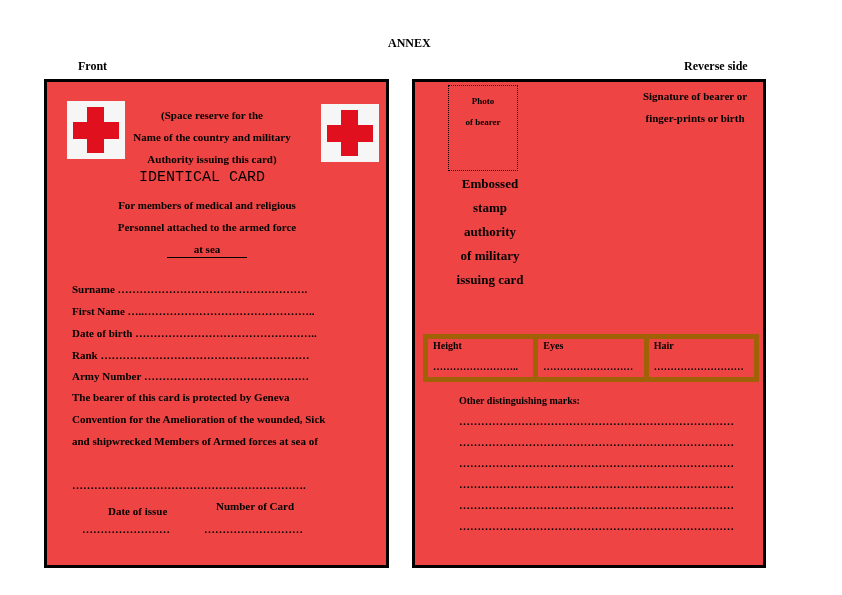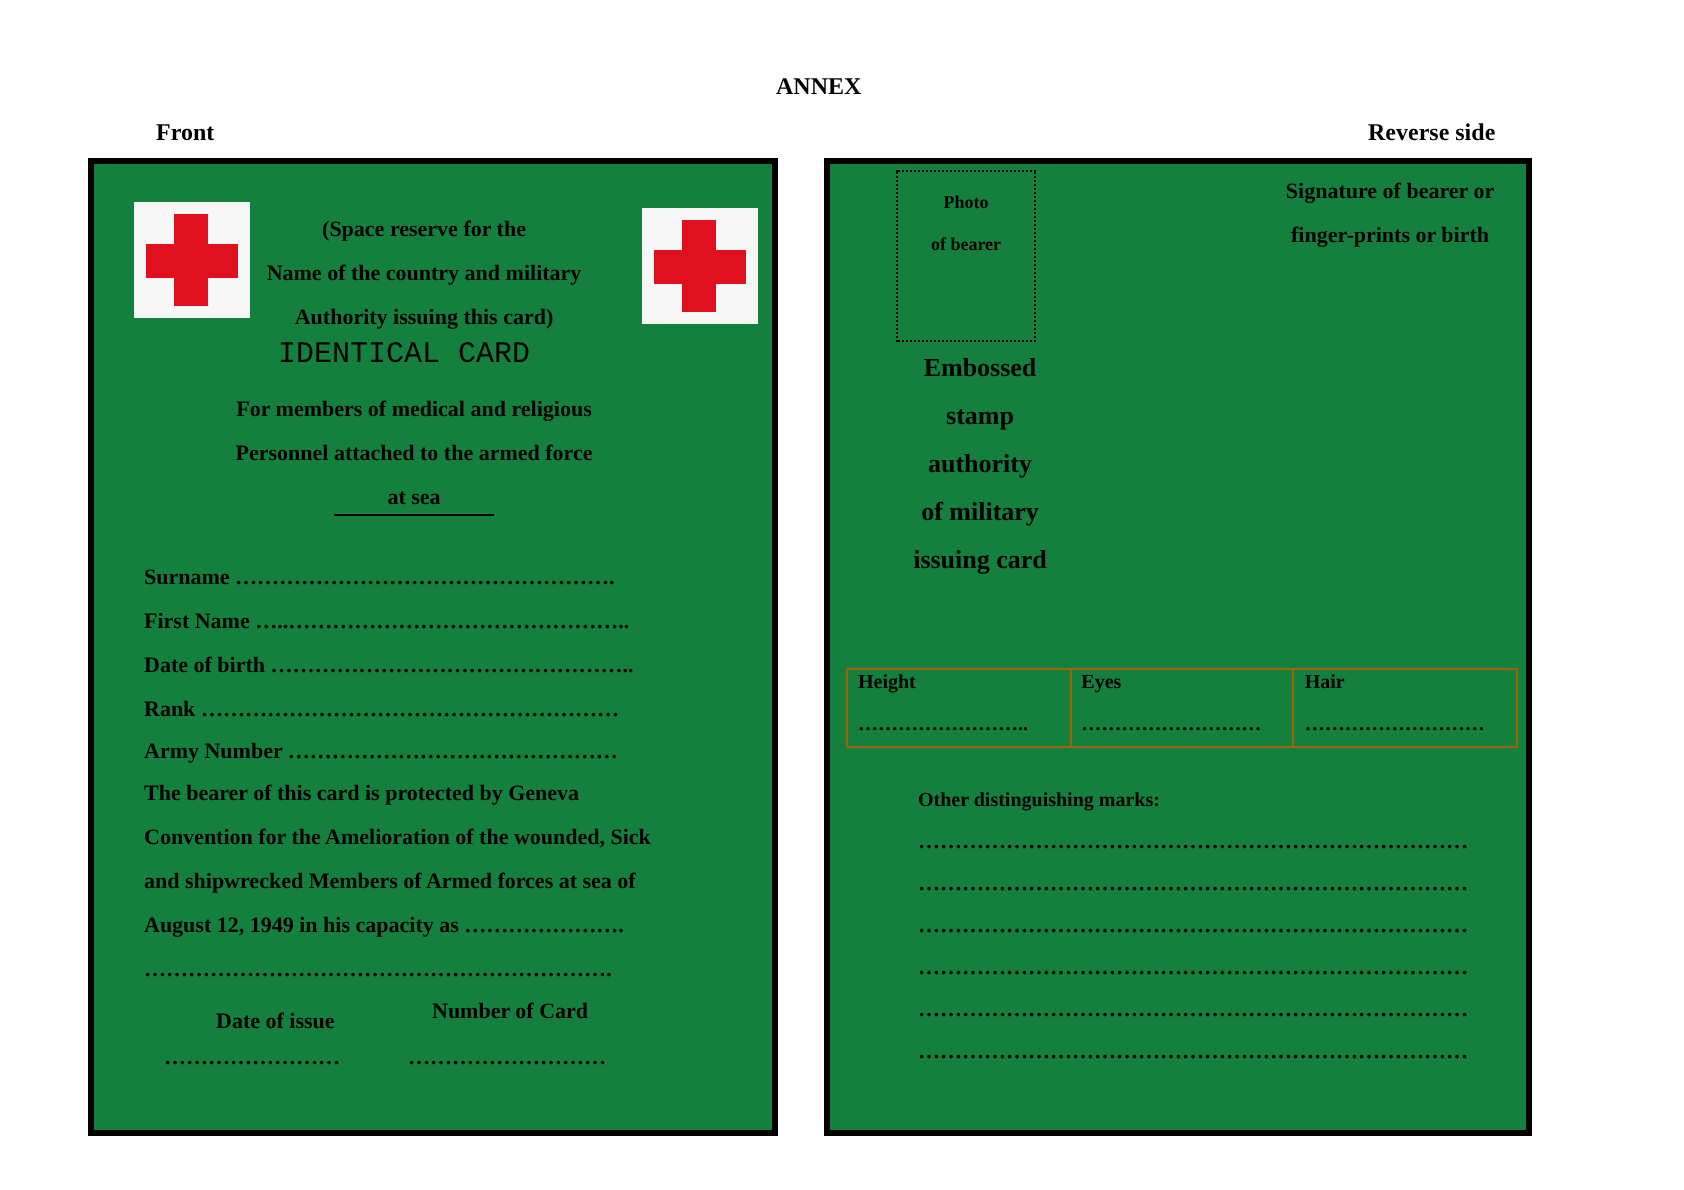--- a/index.html
+++ b/index.html
@@ -2,33 +2,33 @@
 <html><head>
 <meta charset="utf-8">
 <style>
   html,body{margin:0;padding:0;background:#fff;}
   body{width:842px;height:595px;position:relative;overflow:hidden;font-family:"Liberation Serif","DejaVu Serif",serif;color:#000;}
   .abs{position:absolute;}
   .b{font-weight:bold;}
   .annex{left:378px;top:36px;font-size:12px;font-weight:bold;margin-left:10px;}
   .lbl-front{left:48px;top:59px;font-size:12px;font-weight:bold;margin-left:30px;}
   .lbl-rev{left:684px;top:59px;font-size:12px;font-weight:bold;}
-  .card{position:absolute;border:3px solid #000;box-sizing:border-box;background:#15803d;}
+  .card{position:absolute;border:3px solid #000;box-sizing:border-box;background:#ef4444;}
   .front{left:44px;top:79px;width:345px;height:489px;}
   .reverse{left:412px;top:79px;width:354px;height:489px;}
   .cross{position:absolute;width:58px;height:58px;background:#f6f6f6;}
   .cross::before,.cross::after{content:"";position:absolute;background:#e0101f;}
   .cross::before{left:20px;top:6px;width:17px;height:46px;}
   .cross::after{left:6px;top:21px;width:46px;height:17px;}
   .fs{font-size:11px;font-weight:bold;}
   .center{text-align:center;}
   .line{position:absolute;font-size:11px;font-weight:bold;white-space:nowrap;}
   .photo{position:absolute;left:33px;top:3px;width:70px;height:86px;border:1px dotted #000;box-sizing:border-box;}
   table.attrs{position:absolute;left:8px;top:252px;width:336px;border-collapse:collapse;font-size:10px;font-weight:bold;}
-  table.attrs td{border:1px solid #a16207;vertical-align:top;padding:1px 5px;height:36px;width:33%;}
+  table.attrs td{border:5px solid #a16207;vertical-align:top;padding:1px 5px;height:36px;width:33%;}
   .dots{display:block;margin-top:10px;letter-spacing:0;}
 </style>
 </head>
 <body>
 
 <div class="abs annex">ANNEX</div>
 <div class="abs lbl-front">Front</div>
 <div class="abs lbl-rev">Reverse side</div>
 
 <div class="card front">
@@ -51,21 +51,20 @@
 
   <div class="line" style="left:25px;top:201px;"><span>Surname</span> <span>…………………………………………….</span></div>
   <div class="line" style="left:25px;top:223px;"><span>First Name</span> <span>…..………………………………………..</span></div>
   <div class="line" style="left:25px;top:245px;"><span>Date of birth</span> <span>…………………………………………..</span></div>
   <div class="line" style="left:25px;top:267px;"><span>Rank</span> <span>…………………………………………………</span></div>
   <div class="line" style="left:25px;top:288px;"><span>Army Number</span> <span>………………………………………</span></div>
 
   <div class="line" style="left:25px;top:309px;">The bearer of this card is protected by Geneva</div>
   <div class="line" style="left:25px;top:331px;">Convention for the Amelioration of the wounded, Sick</div>
   <div class="line" style="left:25px;top:353px;">and shipwrecked Members of Armed forces at sea of</div>
-  <div class="line" style="left:25px;top:375px;">August 12, 1949 in his capacity as ………………….</div>
   <div class="line" style="left:25px;top:397px;">……………………………………………………….</div>
 
   <div class="line" style="left:61px;top:423px;">Date of issue</div>
   <div class="line" style="left:169px;top:418px;">Number of Card</div>
   <div class="line" style="left:35px;top:441px;">……………………</div>
   <div class="line" style="left:157px;top:441px;">………………………</div>
 </div>
 
 <div class="card reverse">
   <div class="photo">

